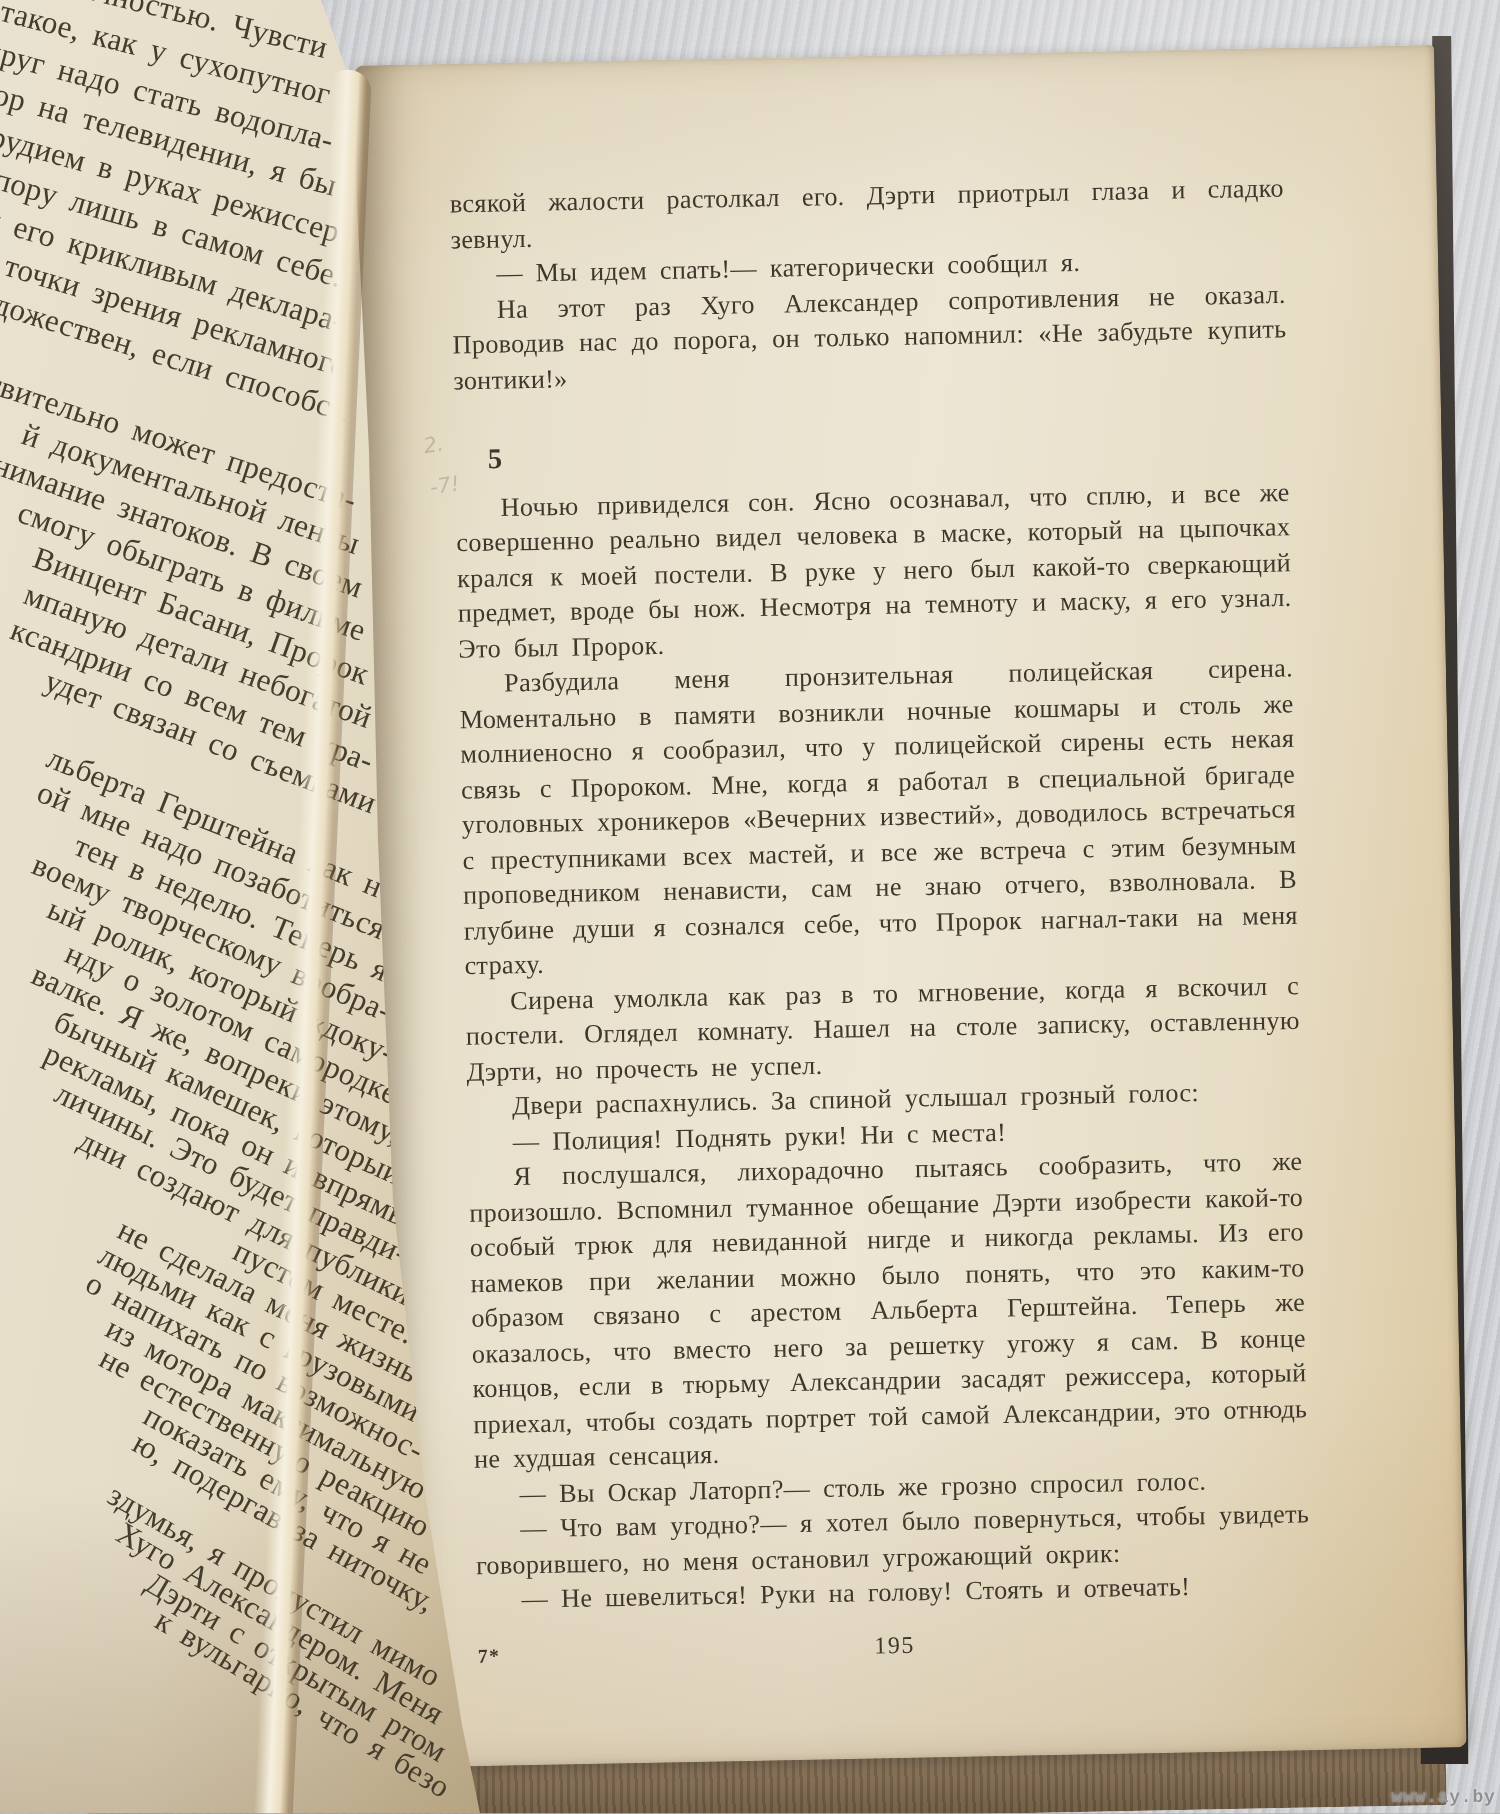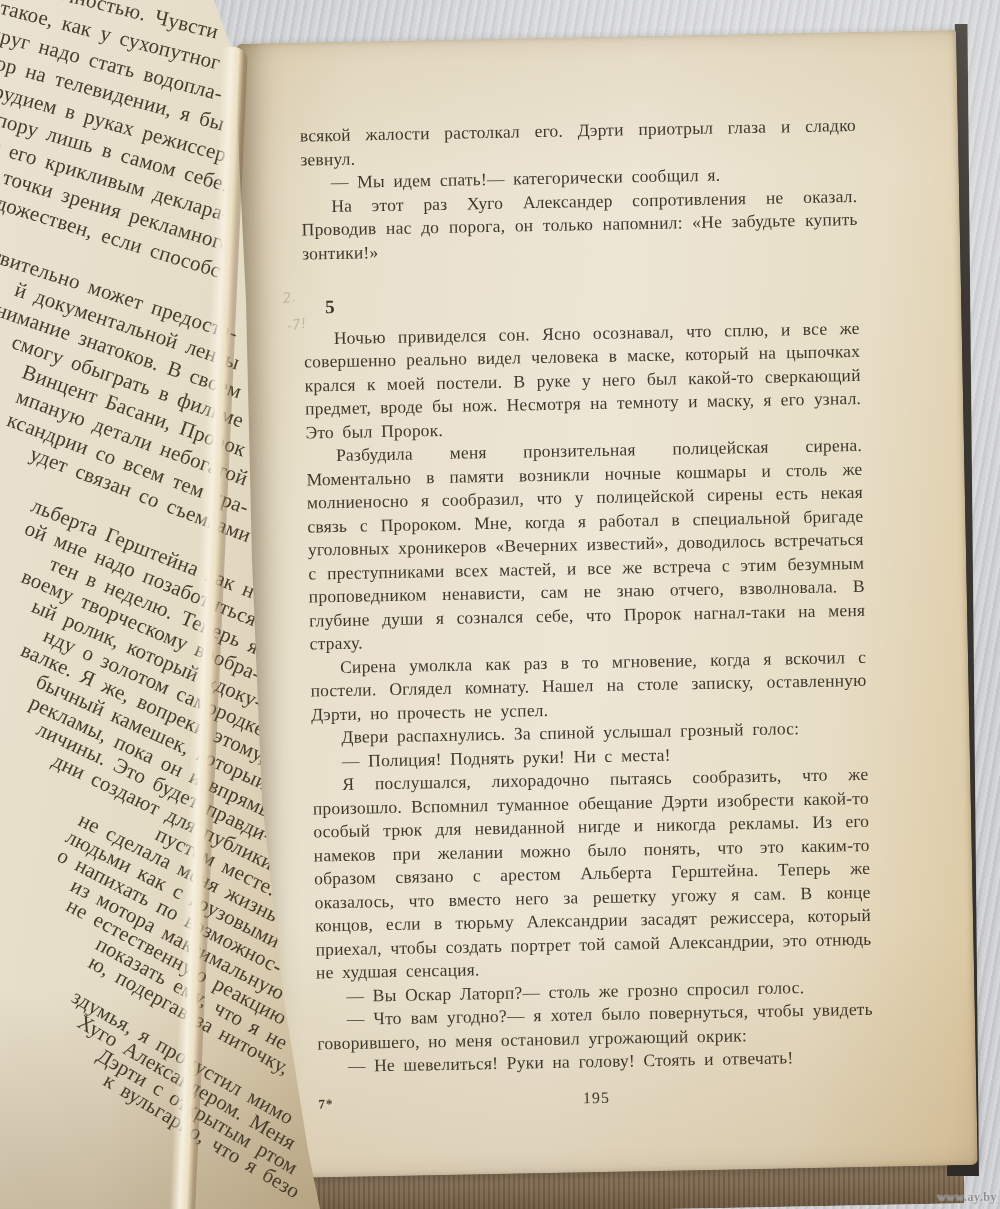--- a/index.html
+++ b/index.html
@@ -94,21 +94,21 @@
     position:absolute;left:222px;top:46px;width:26px;height:1180px;
     transform:rotate(2.6deg);transform-origin:top left;
     background:linear-gradient(90deg,
       rgba(246,240,224,0) 0%, #f6f0e0 38%, #ecdfc2 66%,
       rgba(150,122,82,0.45) 88%, rgba(80,60,40,0.28) 100%);
     border-radius:40% 60% 30% 40%/8px 14px 10px 8px;
     z-index:5;
   }
   .watermark{
     position:absolute;right:3px;bottom:4px;
-    font-family:Liberation Serif, serif;font-size:12px;font-weight:600;
+    font-family:Liberation Mono, monospace;font-size:12px;font-weight:600;
     color:#8e9094;letter-spacing:0.5px;
     text-shadow:0 0 2px rgba(255,255,255,0.65);
     z-index:9;
   }
 </style>
 </head>
 <body>
 
 <div class="stage">
 

